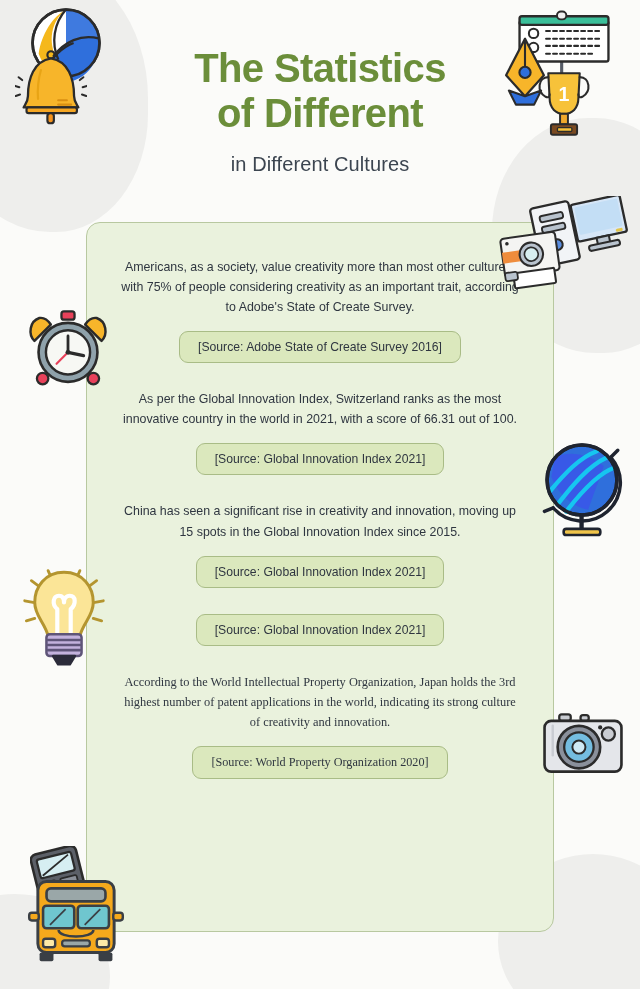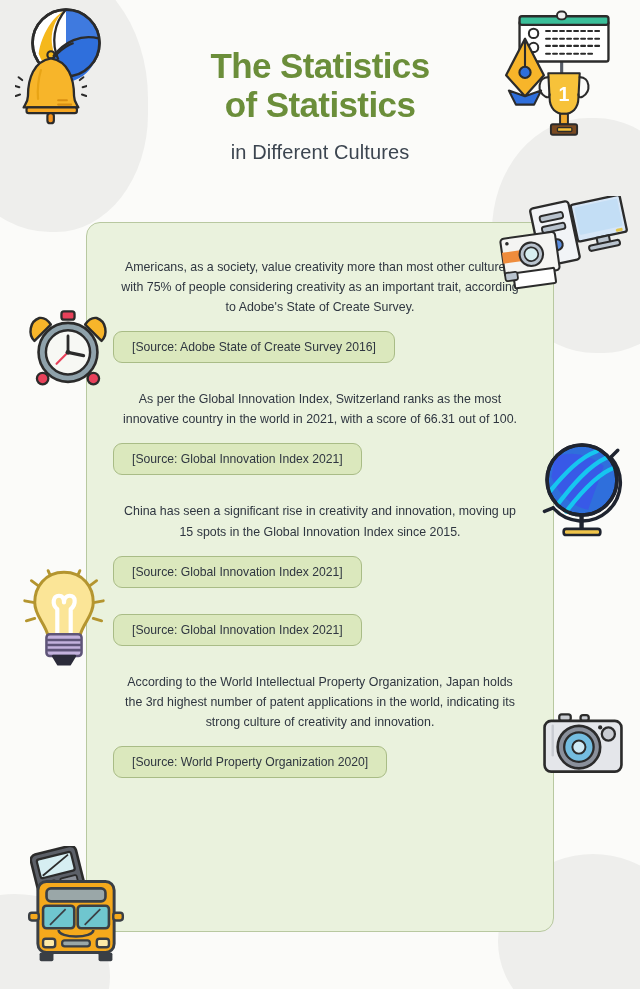--- a/index.html
+++ b/index.html
@@ -24,21 +24,21 @@
   
   .blob { position: absolute; background: #eeeeec; border-radius: 50%; }
   .blob-tl { left: -62px; top: -38px; width: 210px; height: 270px; border-radius: 48% 52% 45% 55%; }
   .blob-tr { right: -52px; top: 118px; width: 200px; height: 235px; border-radius: 50% 50% 46% 54%; }
   .blob-br { right: -48px; bottom: -40px; width: 190px; height: 175px; border-radius: 50%; }
   .blob-bl { left: -80px; bottom: -70px; width: 190px; height: 165px; border-radius: 50%; }
 
   
   .header { position: absolute; left: 0; right: 0; top: 46px; text-align: center; z-index: 6; }
   .title {
-    font-size: 35px;
+    font-size: 40px;
     font-weight: 800;
     color: #6b8e3a;
     line-height: 1.12;
     letter-spacing: -0.6px;
   }
   .subtitle {
     margin-top: 17px;
     font-size: 20px;
     color: #3c4550;
     font-weight: 400;
@@ -54,31 +54,31 @@
     width: 468px;
     height: 710px;
     background: #eaf2dd;
     border: 1px solid #b8c8a0;
     border-radius: 14px;
     z-index: 3;
     padding: 34px 26px 10px 26px;
   }
 
   .stat { margin-bottom: 26px; }
-  .stat:last-child { margin-bottom: 16px; }
+  .stat:last-child { margin-bottom: 16px; font-family: Liberation Serif, serif; }
 
   .stat-text {
     font-size: 12.4px;
     line-height: 1.62;
     color: #2f3640;
     text-align: center;
     padding: 0 8px;
   }
 
-  .pill-wrap { display: flex; justify-content: flex-start; margin-top: 14px; }
+  .pill-wrap { display: flex; justify-content: center; margin-top: 14px; }
   .pill {
     background: #dbe8bd;
     border: 1px solid #a9bc86;
     border-radius: 9px;
     padding: 8px 18px;
     font-size: 12.2px;
     color: #2f3640;
     text-align: center;
     white-space: nowrap;
   }
@@ -109,21 +109,21 @@
 <div id="poster">
 
   <div class="blob blob-tl"></div>
   <div class="blob blob-tr"></div>
   <div class="blob blob-br"></div>
   <div class="blob blob-bl"></div>
 
   <div class="header">
     <div class="title">
       <div>The Statistics</div>
-      <div>of Statistics</div>
+      <div>of Different</div>
     </div>
     <div class="subtitle">in Different Cultures</div>
   </div>
 
   <div class="panel">
 
     <div class="stat">
       <div class="stat-text">Americans, as a society, value creativity more than most other cultures, with 75% of people considering creativity as an important trait, according to Adobe's State of Create Survey.</div>
       <div class="pill-wrap">
         <div class="pill">[Source: Adobe State of Create Survey 2016]</div>

